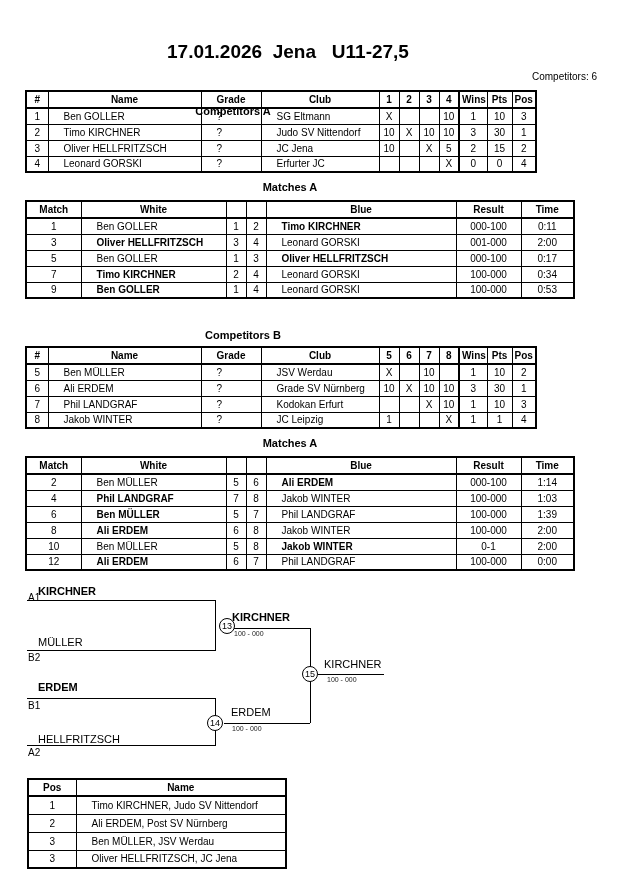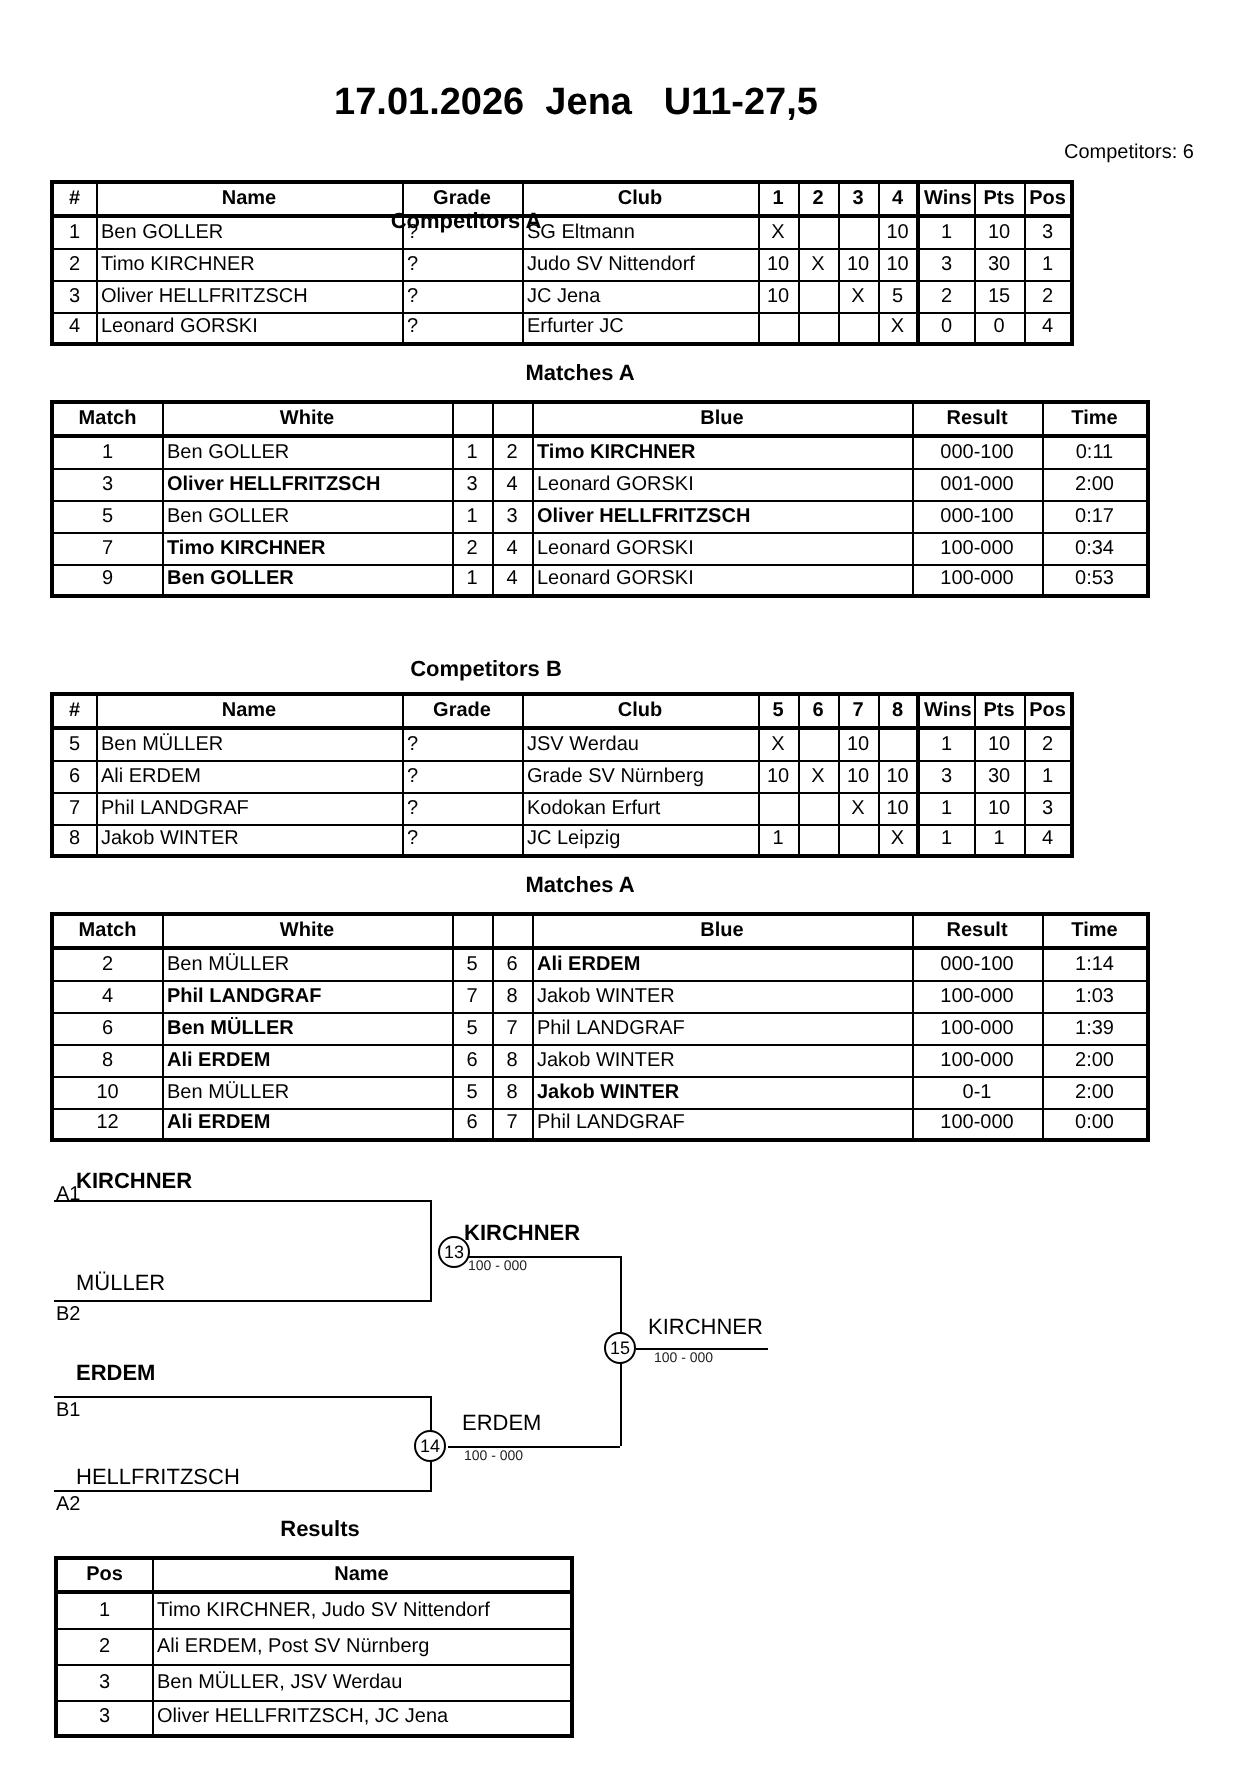--- a/index.html
+++ b/index.html
@@ -12,21 +12,21 @@
   .sec-label { position: absolute; width: 200px; text-align: center;
                font-size: 11px; font-weight: bold; }
   .comp-count { position: absolute; top: 71px; right: 33px; font-size: 10px; }
 
   table.tbl { position: absolute; border-collapse: collapse; table-layout: fixed;
               border: 2px solid #000; }
   .tbl td, .tbl th { border: 1px solid #000; font-size: 10px; height: 16px;
                      padding: 0 2px; overflow: hidden; white-space: nowrap; }
   .tbl th { font-weight: bold; text-align: center; height: 17px; border-bottom: 2px solid #000; }
   .tbl td.c { text-align: center; padding: 0; }
-  .tbl td.l { text-align: left; padding-left: 2px; }
+  .tbl td.l { text-align: left; padding-left: 15px; }
   .thick-l { border-left: 2px solid #000 !important; }
   .res td { height: 18px; }
 
   .bracket { position: absolute; top: 583px; left: 0; width: 630px; height: 185px; }
   .hline { position: absolute; height: 1px; background: #000; }
   .vline { position: absolute; width: 1px; background: #000; }
   .bname { position: absolute; font-size: 11px; font-weight: bold; white-space: nowrap; }
   .bname.reg { font-weight: normal; }
   .bseed { position: absolute; font-size: 10px; }
   .bscore { position: absolute; font-size: 7px; color: #222; white-space: nowrap; }
@@ -390,21 +390,20 @@
     <div class="hline" style="left:27px;top:162px;width:189px;"></div>
     <div class="bseed" style="left:28px;top:164px;">A2</div>
 
     <div class="vline" style="left:215px;top:115px;height:47px;"></div>
     <div class="bcircle" style="left:207px;top:132px;">14</div>
     <div class="bname reg" style="left: 231px; top: 123px; font-weight: normal;">ERDEM</div>
     <div class="hline" style="left:224px;top:140px;width:86px;"></div>
     <div class="bscore" style="left:232px;top:142px;">100 - 000</div>
   </div>
 
-  <div class="sec-label" style="top:759px;left:60px;">Results</div>
 
   <table class="tbl res" style="top:778px;left:27px;width:258px;">
     <colgroup>
         <col style="width:48px">
         <col style="width:210px">
       </colgroup>
     <tbody>
         <tr>
       <th>Pos</th>
       <th>Name</th>

